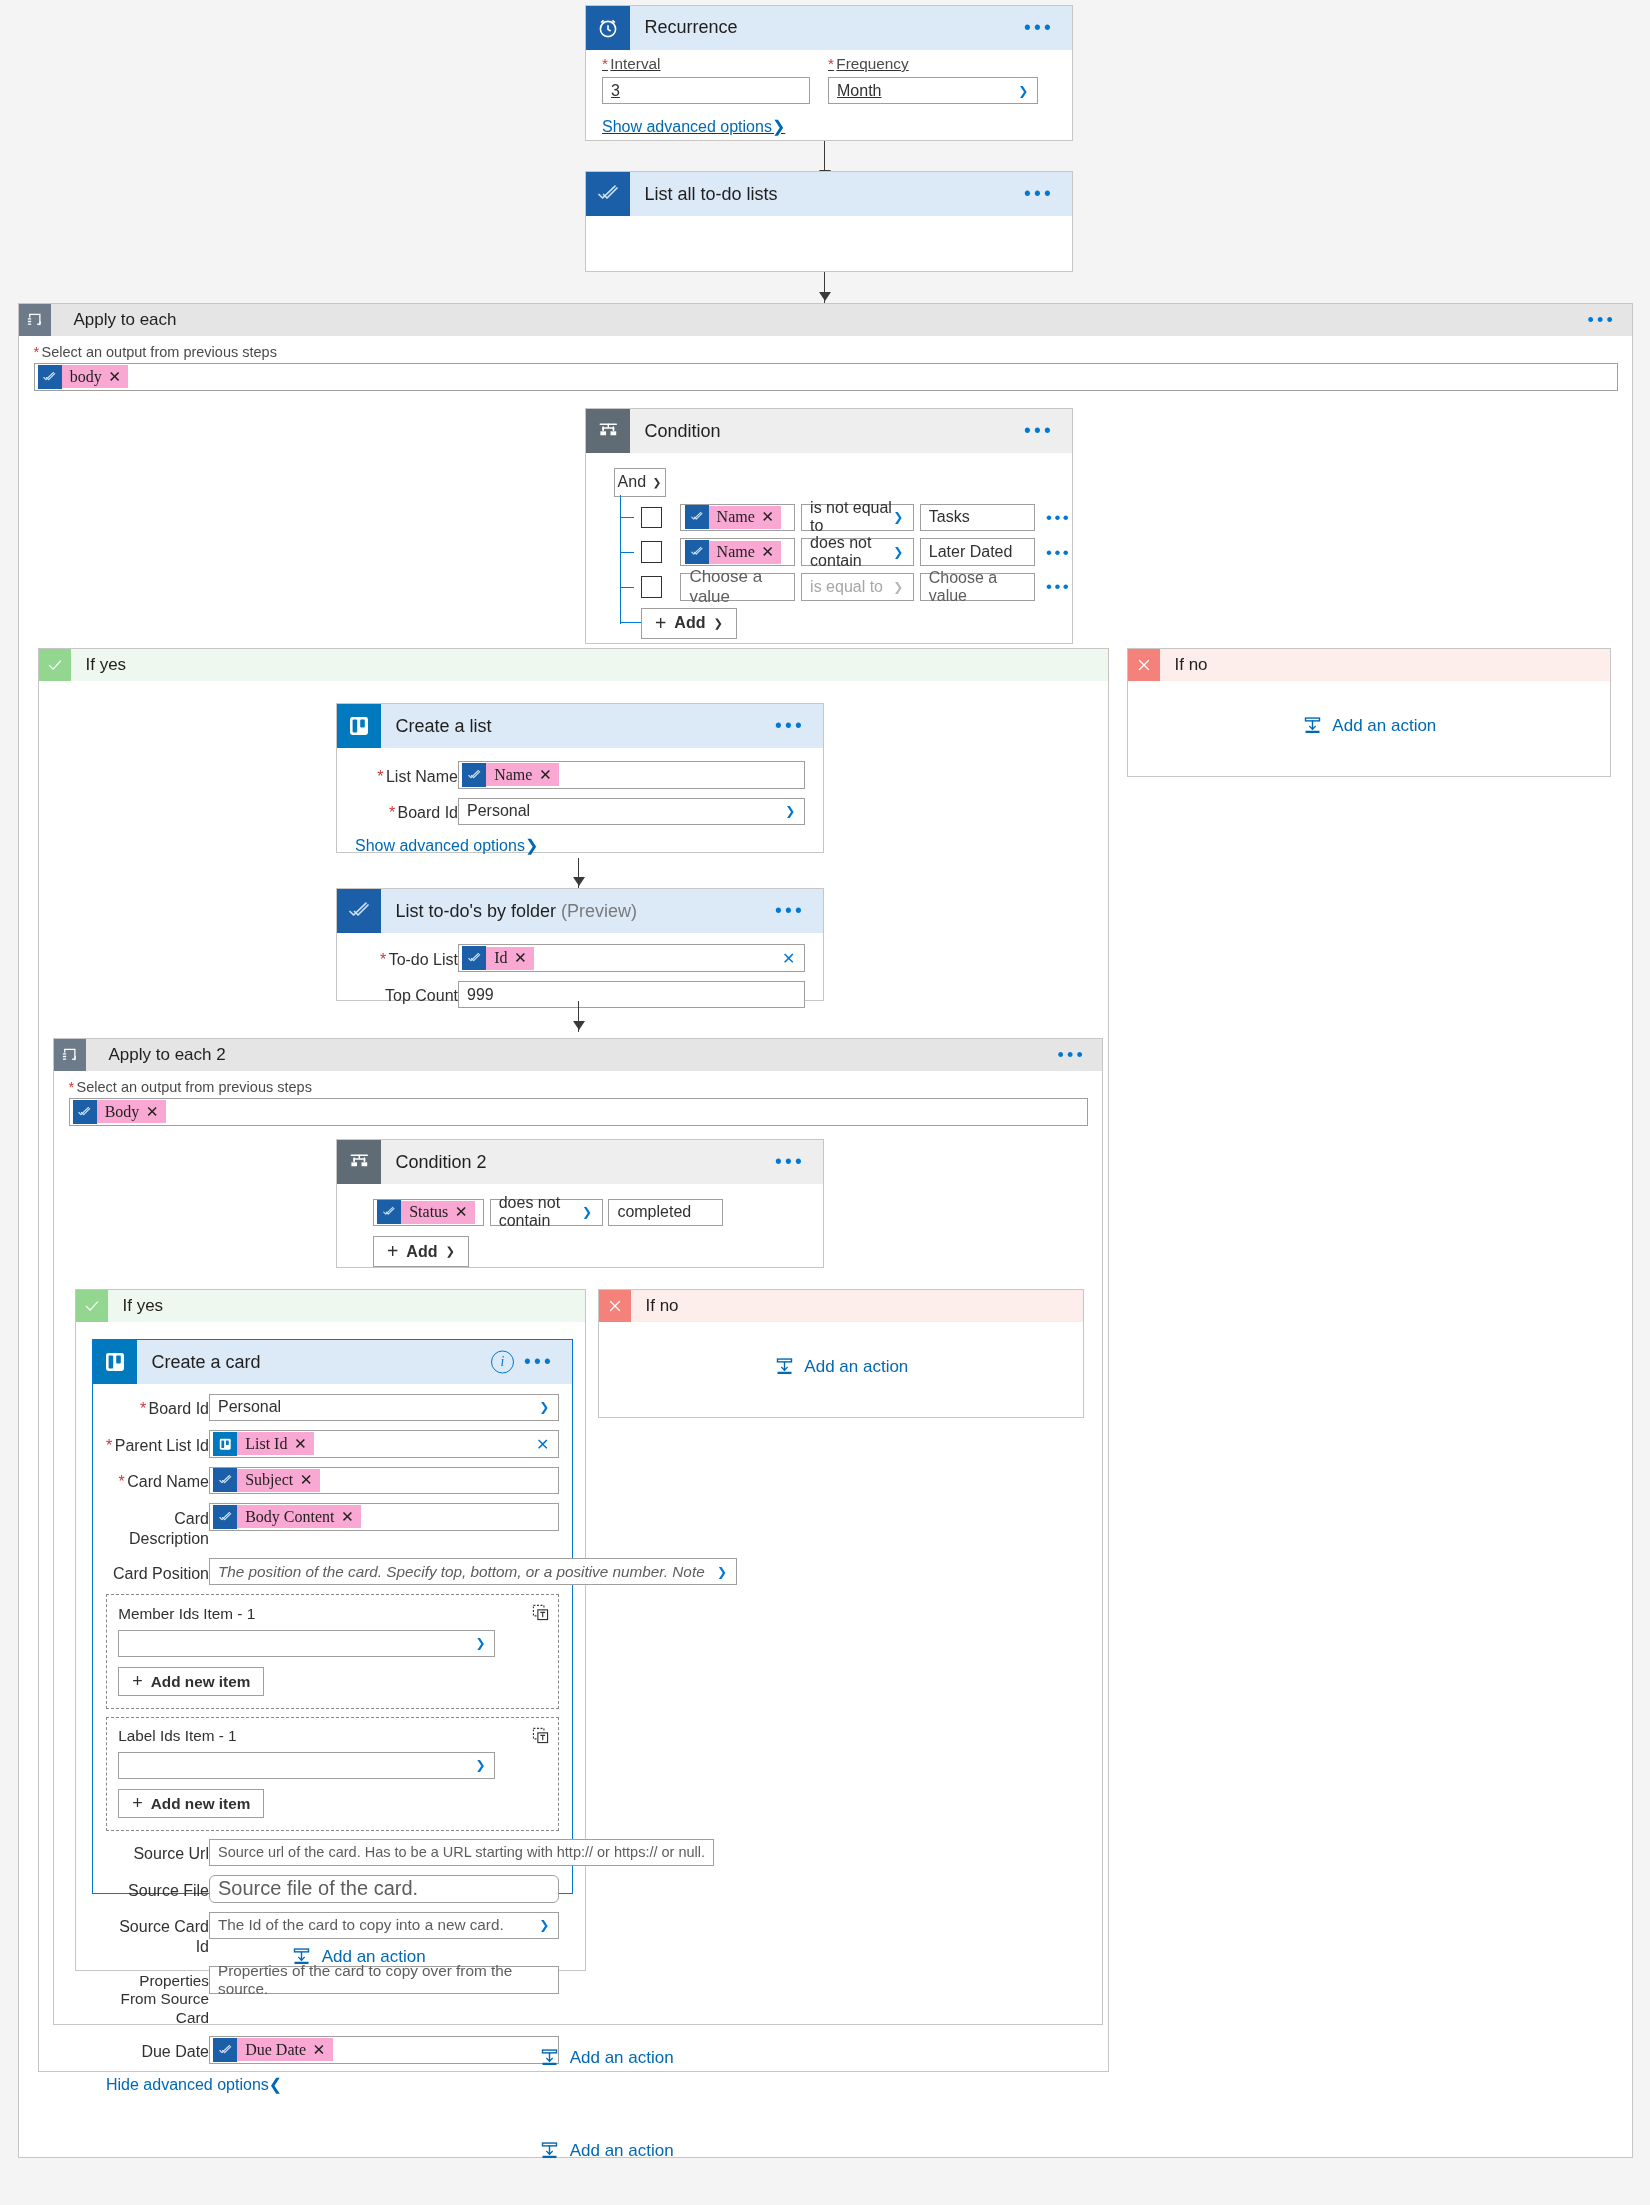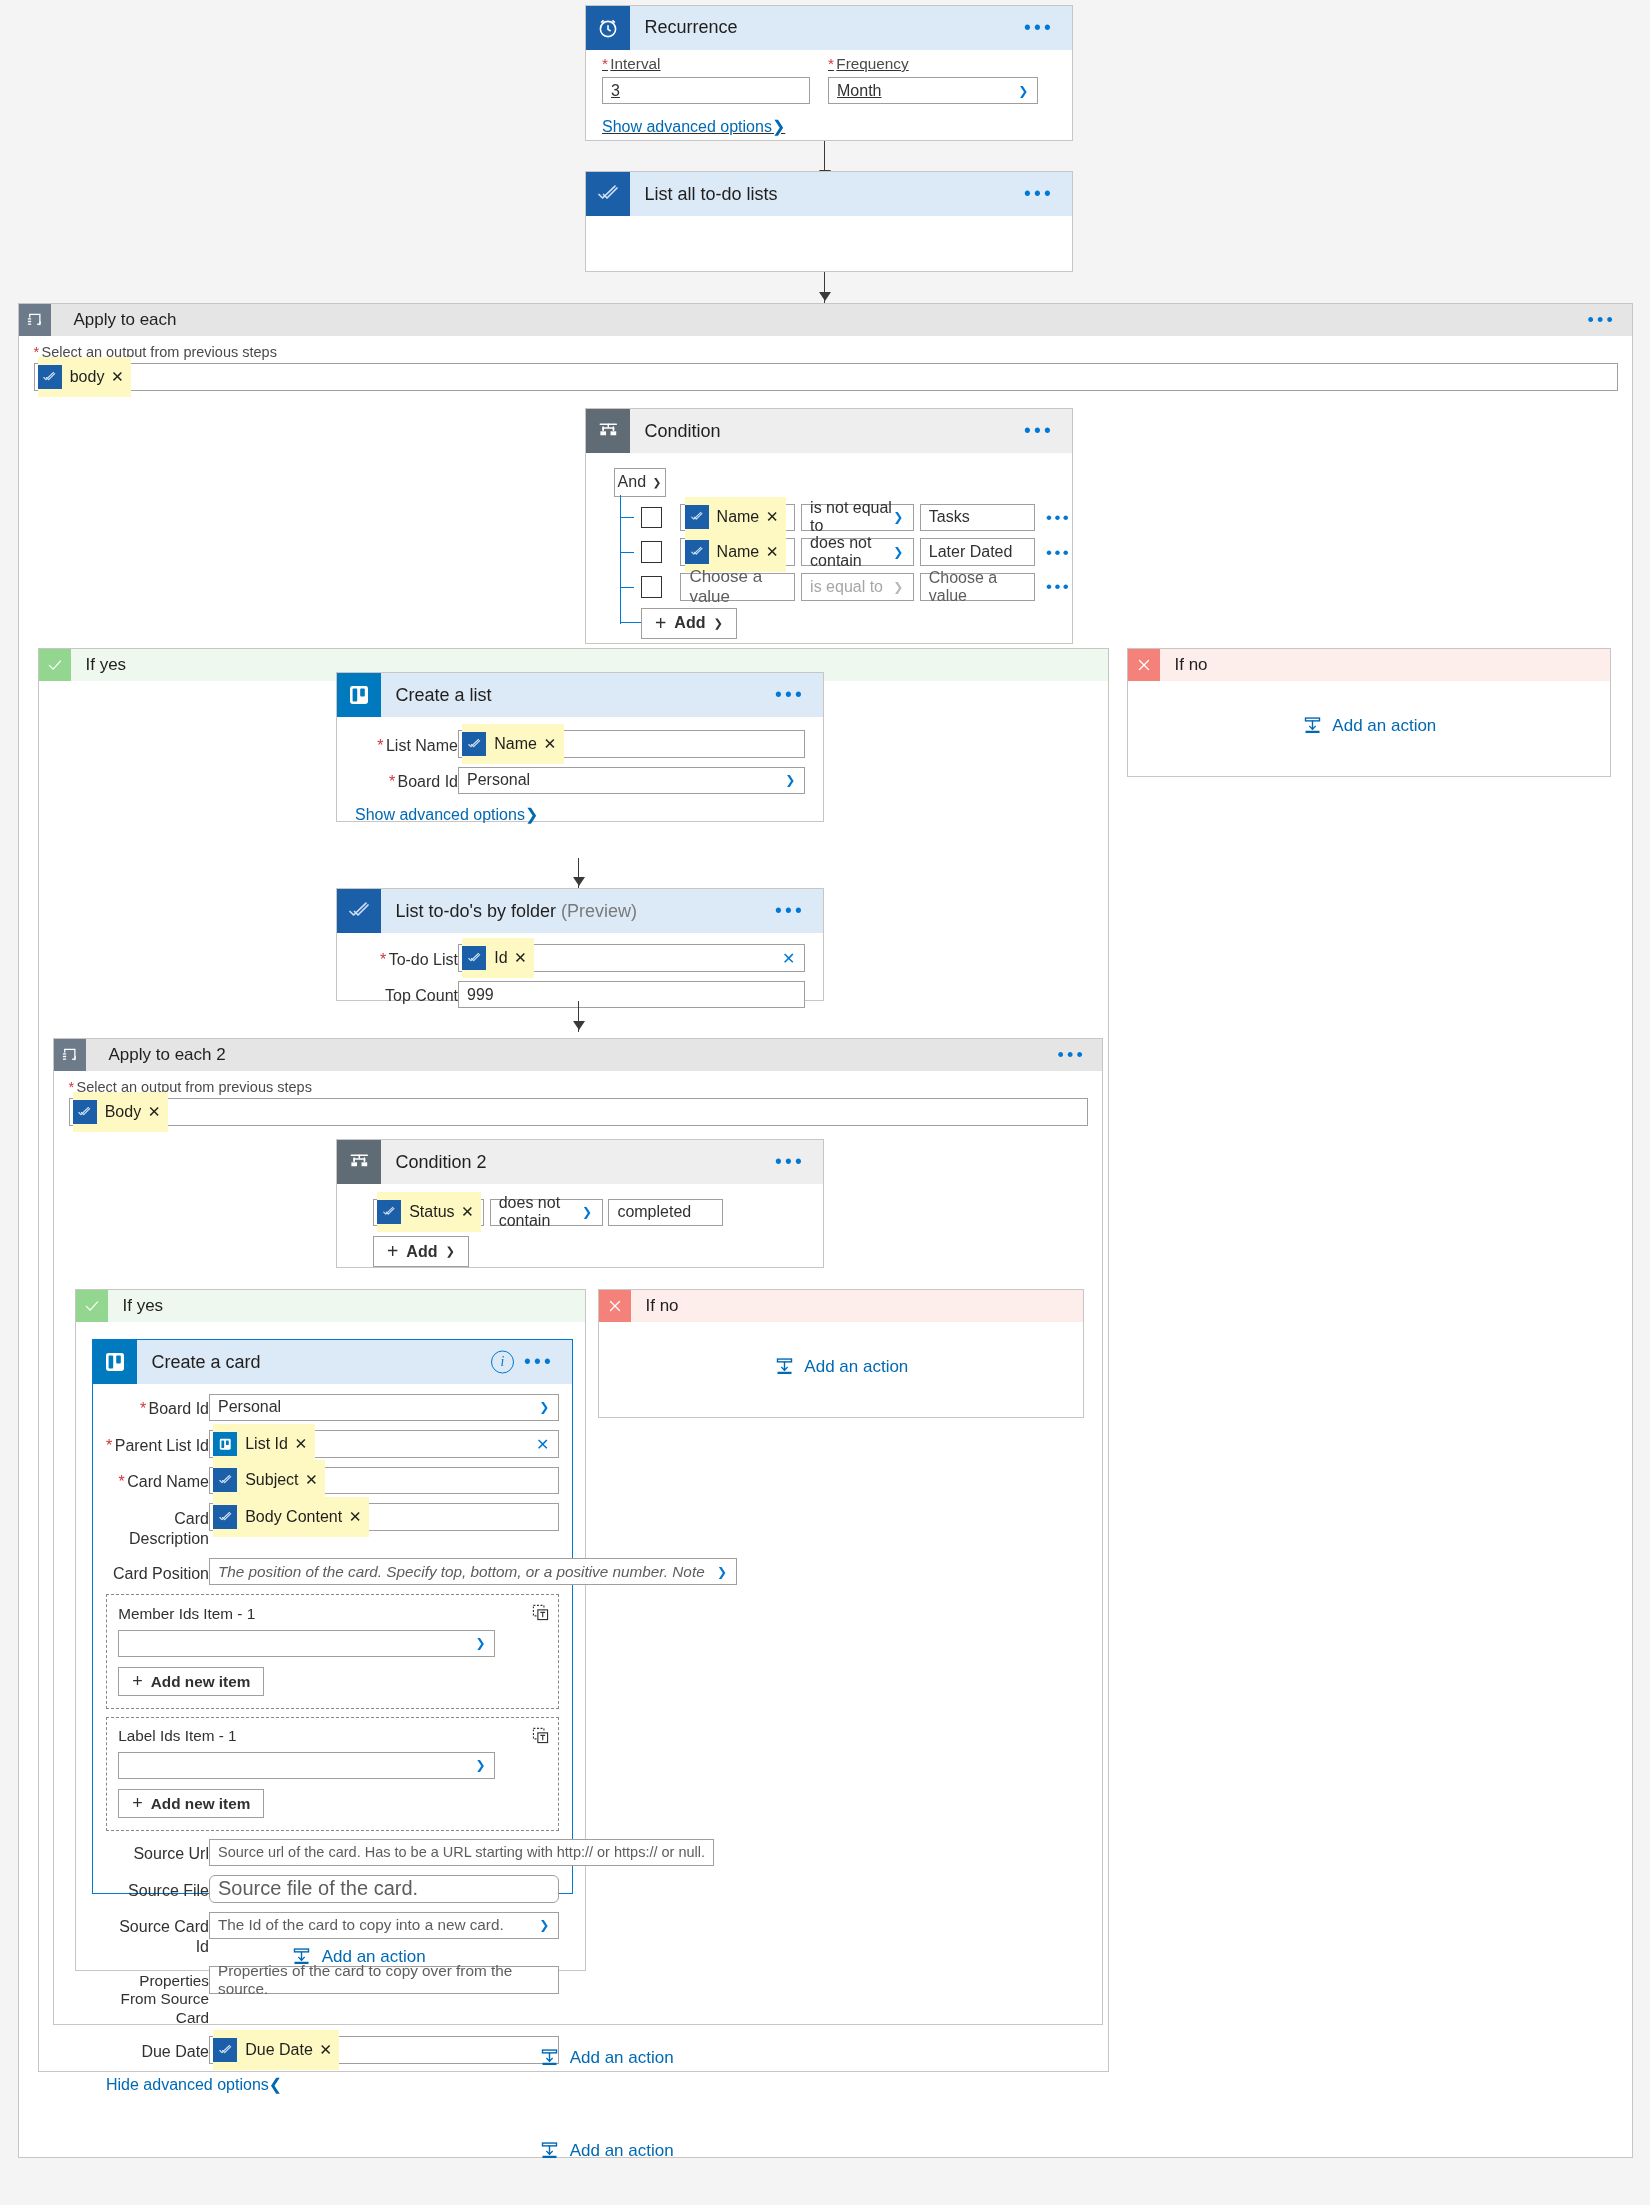--- a/index.html
+++ b/index.html
@@ -36,21 +36,21 @@
   .flabel{width:103px;flex:0 0 103px;font-size:16px;color:#323130;padding-top:5.7px;line-height:1.25;text-align:right;}
   .req::before{content:"*";color:#d13438;margin-right:2.4px;}
   .fieldwrap{flex:1;position:relative;}
   .inp{border:0.8px solid #a19f9d;background:#fff;height:27.5px;display:flex;align-items:center;
        padding:0 8px;font-size:16px;color:#323130;box-sizing:border-box;}
   .inp.ph{color:#5d5d5d;}
   .chev{position:absolute;right:9.7px;top:50%;transform:translateY(-50%);color:#0078d4;font-size:12px;pointer-events:none;}
   .clearx{position:absolute;right:9.7px;top:50%;transform:translateY(-50%);color:#0078d4;font-size:16px;font-weight:300;}
 
   
-  .tok{display:inline-flex;align-items:center;background:#fef9c3;height:40px;}
+  .tok{display:inline-flex;align-items:center;background:#f9a8d4;height:23px;font-family:Liberation Serif, serif;}
   .tok .tico{width:24px;height:24px;display:flex;align-items:center;justify-content:center;margin-right:0;}
   .tok .tlbl{padding:0 6.5px 0 8px;font-size:16px;color:#201f1e;white-space:nowrap;}
   .tok .txx{padding-right:7.3px;font-size:15.3px;color:#201f1e;}
 
   .link{color:#0069b4;font-size:16px;cursor:pointer;}
 
   
   .scope{background:#ffffff;border:0.8px solid #c8c6c4;box-sizing:border-box;}
   .scope-head{display:flex;align-items:center;height:32px;background:#e5e5e5;position:relative;gap:8px;}
   .scope-icon{width:32px;height:32px;flex:0 0 32px;background:#6c7a89;display:flex;align-items:center;justify-content:center;}
@@ -313,21 +313,21 @@
             <path d="M12 7v9"></path>
             <path d="M8.8 13 12 16.4 15.2 13"></path>
             <rect x="4" y="18" width="16" height="2.6" fill="#0069b4" stroke="none"></rect>
         </svg>
       </span>
       <span>Add an action</span>
     </span>
   </div>
 </div>
 
-<div class="card abs" style="left:336px;top:672px;width:488px;height:150px;">
+<div class="card abs" style="left:336px;top:703px;width:488px;height:150px;">
   <div class="card-head">
     <div class="card-icon ic-trello">
       <svg width="24" height="24" viewBox="0 0 24 24">
           <rect x="3" y="3" width="18" height="18" rx="2.4" fill="#ffffff"></rect>
           <rect x="5.6" y="5.6" width="4.6" height="12.8" rx="0.9" fill="#0079bf"></rect>
           <rect x="13.2" y="5.6" width="4.6" height="7.8" rx="0.9" fill="#0079bf"></rect>
         </svg>
     </div>
     <div class="card-title">Create a list</div>
     <div class="ell">•••</div>

